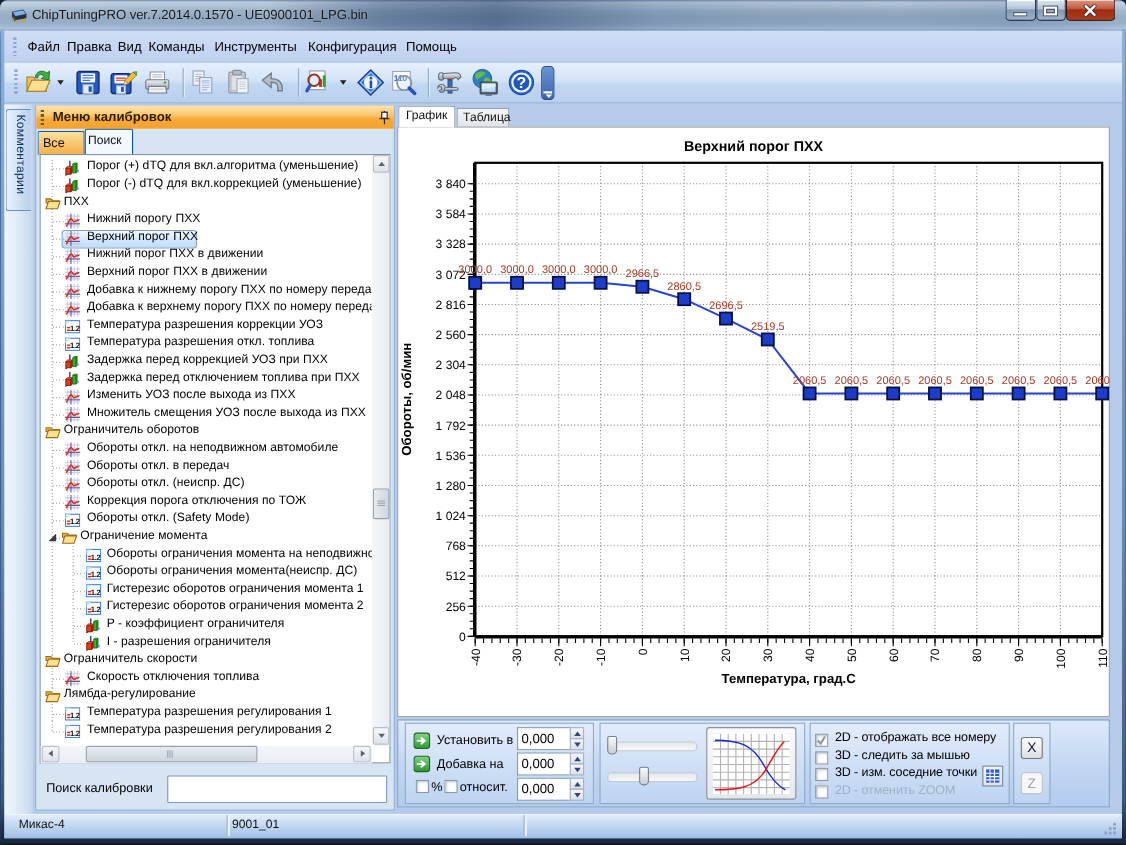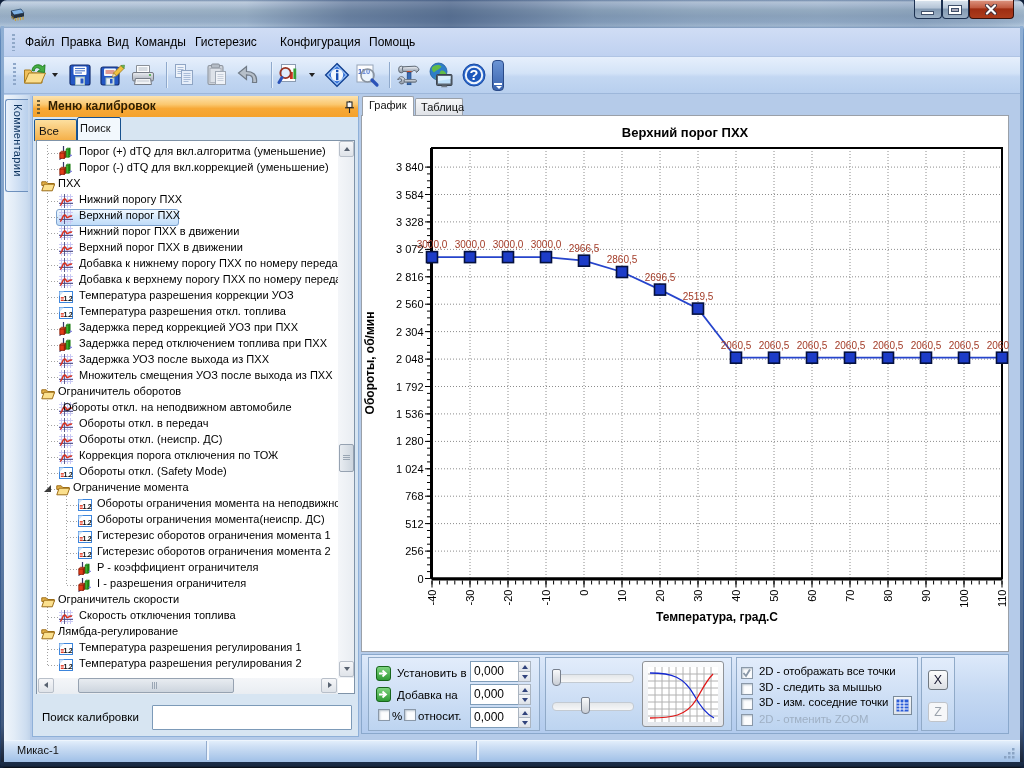--- a/index.html
+++ b/index.html
@@ -29,41 +29,42 @@
         <line x1="7.5" y1="13" x2="7.5" y2="16"></line>
         <line x1="10" y1="12.6" x2="10" y2="15.6"></line>
         <line x1="12.5" y1="12.2" x2="12.5" y2="15.2"></line>
         <line x1="15" y1="11.8" x2="15" y2="14.8"></line>
       </g>
       <g stroke="#8a6a20" stroke-width="1">
         <line x1="4" y1="10.8" x2="4" y2="13.4"></line>
         <line x1="5.2" y1="12" x2="5.2" y2="14.6"></line>
       </g>
     </svg>
+  <div style="position:absolute;left:29px;top:6px;font-size:12px;letter-spacing:-0.1px;color:#15181d;text-shadow:0 0 2px rgba(255,255,255,0.35)">ChipTuningPRO ver.7.2014.0.1570 - UE0900101_LPG.bin</div>
 
   <div style="position:absolute;left:914px;top:0;width:28px;height:19px;border-radius:0 0 4px 4px;border:1px solid #1c3050;border-top:none;background:linear-gradient(180deg,#dce6f0 0%,#b4c4d6 45%,#8299b2 50%,#9db1c6 100%);box-shadow:inset 0 1px 0 rgba(255,255,255,0.8)"></div>
   <div style="position:absolute;left:921px;top:11px;width:13px;height:4px;background:#ffffff;border:1px solid #40506a"></div>
   <div style="position:absolute;left:942px;top:0;width:27px;height:19px;border-radius:0 0 4px 4px;border:1px solid #1c3050;border-top:none;background:linear-gradient(180deg,#dce6f0 0%,#b4c4d6 45%,#8299b2 50%,#9db1c6 100%);box-shadow:inset 0 1px 0 rgba(255,255,255,0.8)"></div>
   <div style="position:absolute;left:948px;top:4.5px;width:14px;height:10px;background:#ffffff;border:1px solid #40506a"></div>
   <div style="position:absolute;left:951px;top:7.5px;width:8px;height:4px;background:#aab;border:1px solid #40506a"></div>
   <div style="position:absolute;left:969px;top:0;width:45px;height:19px;border-radius:0 0 4px 4px;border:1px solid #38100a;border-top:none;background:linear-gradient(180deg,#dd9682 0%,#c25c42 42%,#9e2d12 50%,#ac3c1c 100%);box-shadow:inset 0 1px 0 rgba(255,255,255,0.55)"></div>
   <svg width="12" height="11" style="position:absolute;left:985px;top:4px">
       <path d="M2,1.5 L10,9.5 M10,1.5 L2,9.5" stroke="#44303a" stroke-width="4" stroke-linecap="round"></path>
       <path d="M2,1.5 L10,9.5 M10,1.5 L2,9.5" stroke="#ffffff" stroke-width="2.2" stroke-linecap="round"></path>
     </svg>
 
   <div style="position:absolute;left:4px;top:28px;width:1016px;height:734px;background:#b5cbe9"></div>
 
   <div style="position:absolute;left:4px;top:28px;width:1016px;height:29px;background:linear-gradient(180deg,#d0ddf5,#bfd1f0);border-bottom:1px solid #b0c4e4"></div>
   <div style="position:absolute;left:12px;top:34px;width:3px;height:17px;background-image:repeating-linear-gradient(180deg,#90a8c8 0,#90a8c8 2px,transparent 2px,transparent 4px)"></div>
   <div class="mitem" style="left:25px">Файл</div>
   <div class="mitem" style="left:61px">Правка</div>
   <div class="mitem" style="left:107px">Вид</div>
   <div class="mitem" style="left:135px">Команды</div>
-  <div class="mitem" style="left:195px">Гистерезис</div>
+  <div class="mitem" style="left:195px">Инструменты</div>
   <div class="mitem" style="left:280px">Конфигурация</div>
   <div class="mitem" style="left:369px">Помощь</div>
 
   <div style="position:absolute;left:4px;top:57px;width:1016px;height:37px;background:linear-gradient(180deg,#e6effc 0%,#d3e3f7 45%,#c3d7f2 55%,#b8cfee 100%);border-bottom:1px solid #9db7da"></div>
   <div style="position:absolute;left:13px;top:63px;width:3px;height:24px;background-image:repeating-linear-gradient(180deg,#8fa8ca 0,#8fa8ca 2px,transparent 2px,transparent 4px)"></div>
   <div style="position:absolute;left:22px;top:62px;width:26px;height:26px"><svg width="26" height="26" viewBox="0 0 26 26">
         <path d="M2.5,8 v13 h17.5 v-10 h-9.5 l-2,-3 z" fill="#f0c05c" stroke="#a87c20" stroke-width="1"></path>
         <polygon points="2.5,21 6.8,11 23.5,11 19.2,21" fill="#fbde8e" stroke="#a87c20" stroke-width="1"></polygon>
         <path d="M10,8.5 C10.5,3 16.5,1 20.5,4.5 L23,2.8 L22.5,10.5 L15.5,9.5 L18.3,7.5 C15.5,4.5 12.5,5.5 12.3,9 Z" fill="#44ac44" stroke="#1c7a1c" stroke-width="0.9"></path>
       </svg></div>
@@ -401,21 +402,21 @@
           <line x1="0" y1="8.5" x2="14" y2="8.5"></line>
           <line x1="0" y1="11.5" x2="14" y2="11.5"></line>
           <line x1="2.5" y1="0" x2="2.5" y2="14"></line>
           <line x1="8.5" y1="0" x2="8.5" y2="14"></line>
           <line x1="11.5" y1="0" x2="11.5" y2="14"></line>
         </g>
         <line x1="5.5" y1="0" x2="5.5" y2="14" stroke="#44447a" stroke-width="1" opacity="0.85"></line>
         <line x1="0" y1="9.5" x2="14" y2="9.5" stroke="#44447a" stroke-width="1" opacity="0.85"></line>
         <path d="M1,11.5 C3,11.5 3.6,4.4 5.8,5 C7.4,5.5 7,8.4 9,7.4 C10.5,6.6 11,5.7 13,6.2" fill="none" stroke="#d93020" stroke-width="1.5"></path>
       </svg></div>
-<div class="trow" style="position:absolute;left:79px;top:353px">Задержка УОЗ после выхода из ПХХ</div>
+<div class="trow" style="position:absolute;left:79px;top:353px">Изменить УОЗ после выхода из ПХХ</div>
 <div style="position:absolute;left:48px;top:377px;width:10px;height:1px;background-image:repeating-linear-gradient(90deg,#a2a2a2 0,#a2a2a2 1px,transparent 1px,transparent 3px)"></div>
 <div style="position:absolute;left:59px;top:370px;width:17px;height:14px"><svg width="14" height="14" viewBox="0 0 14 14">
         <g stroke="#c9c9f4" stroke-width="1">
           <line x1="0" y1="2.5" x2="14" y2="2.5"></line>
           <line x1="0" y1="5.5" x2="14" y2="5.5"></line>
           <line x1="0" y1="8.5" x2="14" y2="8.5"></line>
           <line x1="0" y1="11.5" x2="14" y2="11.5"></line>
           <line x1="2.5" y1="0" x2="2.5" y2="14"></line>
           <line x1="8.5" y1="0" x2="8.5" y2="14"></line>
           <line x1="11.5" y1="0" x2="11.5" y2="14"></line>
@@ -438,21 +439,21 @@
           <line x1="0" y1="8.5" x2="14" y2="8.5"></line>
           <line x1="0" y1="11.5" x2="14" y2="11.5"></line>
           <line x1="2.5" y1="0" x2="2.5" y2="14"></line>
           <line x1="8.5" y1="0" x2="8.5" y2="14"></line>
           <line x1="11.5" y1="0" x2="11.5" y2="14"></line>
         </g>
         <line x1="5.5" y1="0" x2="5.5" y2="14" stroke="#44447a" stroke-width="1" opacity="0.85"></line>
         <line x1="0" y1="9.5" x2="14" y2="9.5" stroke="#44447a" stroke-width="1" opacity="0.85"></line>
         <path d="M1,11.5 C3,11.5 3.6,4.4 5.8,5 C7.4,5.5 7,8.4 9,7.4 C10.5,6.6 11,5.7 13,6.2" fill="none" stroke="#d93020" stroke-width="1.5"></path>
       </svg></div>
-<div class="trow" style="position:absolute;left:63px;top:401px">Обороты откл. на неподвижном автомобиле</div>
+<div class="trow" style="position:absolute;left:79px;top:401px">Обороты откл. на неподвижном автомобиле</div>
 <div style="position:absolute;left:48px;top:425px;width:10px;height:1px;background-image:repeating-linear-gradient(90deg,#a2a2a2 0,#a2a2a2 1px,transparent 1px,transparent 3px)"></div>
 <div style="position:absolute;left:59px;top:418px;width:17px;height:14px"><svg width="14" height="14" viewBox="0 0 14 14">
         <g stroke="#c9c9f4" stroke-width="1">
           <line x1="0" y1="2.5" x2="14" y2="2.5"></line>
           <line x1="0" y1="5.5" x2="14" y2="5.5"></line>
           <line x1="0" y1="8.5" x2="14" y2="8.5"></line>
           <line x1="0" y1="11.5" x2="14" y2="11.5"></line>
           <line x1="2.5" y1="0" x2="2.5" y2="14"></line>
           <line x1="8.5" y1="0" x2="8.5" y2="14"></line>
           <line x1="11.5" y1="0" x2="11.5" y2="14"></line>
@@ -991,21 +992,21 @@
         <line x1="0" y1="49" x2="70" y2="49"></line>
       </g>
       <path d="M2,6 C24,6 36,10 46,28 C52,39 58,47 66,51" fill="none" stroke="#1428d0" stroke-width="1.3"></path>
       <path d="M2,51 C24,51 38,49 48,33 C54,23 58,14 65,7" fill="none" stroke="#e01818" stroke-width="1.3"></path>
     </svg>
 
   <div style="position:absolute;left:741px;top:666.5px;width:12px;height:12px;background:#fcfdfe;border:1px solid #8a98a8;box-shadow:inset 1px 1px 2px rgba(120,140,160,0.5)"></div>
   <svg width="12" height="12" style="position:absolute;left:741px;top:666.5px">
       <path d="M2.5,6 l2.5,3 4,-6.5" stroke="#8a98a8" stroke-width="1.9" fill="none"></path>
     </svg>
-  <div style="position:absolute;left:759px;top:665.0px;font-size:11.4px;color:#000;letter-spacing:-0.1px">2D - отображать все точки</div>
+  <div style="position:absolute;left:759px;top:665.0px;font-size:11.4px;color:#000;letter-spacing:-0.1px">2D - отображать все номеру</div>
   <div style="position:absolute;left:741px;top:682.5px;width:12px;height:12px;background:#fcfdfe;border:1px solid #8a98a8;box-shadow:inset 1px 1px 2px rgba(120,140,160,0.5)"></div>
   <div style="position:absolute;left:759px;top:681.0px;font-size:11.4px;color:#000;letter-spacing:-0.1px">3D - следить за мышью</div>
   <div style="position:absolute;left:741px;top:697.5px;width:12px;height:12px;background:#fcfdfe;border:1px solid #8a98a8;box-shadow:inset 1px 1px 2px rgba(120,140,160,0.5)"></div>
   <div style="position:absolute;left:759px;top:696.0px;font-size:11.4px;color:#000;letter-spacing:-0.1px">3D - изм. соседние точки</div>
   <div style="position:absolute;left:741px;top:714px;width:12px;height:12px;background:#fcfdfe;border:1px solid #8a98a8;box-shadow:inset 1px 1px 2px rgba(120,140,160,0.5)"></div>
   <div style="position:absolute;left:759px;top:712.5px;font-size:11.4px;color:#9fb0c4;letter-spacing:-0.1px">2D - отменить ZOOM</div>
   <div style="position:absolute;left:893px;top:696px;width:19px;height:19px;background:linear-gradient(180deg,#f2f5f8,#dfe4ea);border:1px solid #7a8a9a"></div>
   <svg width="13" height="13" style="position:absolute;left:896px;top:699px">
       <rect x="0.5" y="0.5" width="12" height="12" fill="#2a5bd7"></rect>
       <g stroke="#ffffff" stroke-width="1">
@@ -1014,22 +1015,23 @@
         <line x1="0.5" y1="10" x2="12.5" y2="10"></line>
         <line x1="4" y1="0.5" x2="4" y2="12.5"></line>
         <line x1="8" y1="0.5" x2="8" y2="12.5"></line>
       </g>
     </svg>
 
   <div style="position:absolute;left:928px;top:670px;width:20px;height:20px;background:linear-gradient(180deg,#fdfdfd,#dcdfe4);border:1px solid #707880;border-radius:3px;font-size:12.5px;color:#15152e;text-align:center;padding-top:2px">X</div>
   <div style="position:absolute;left:928px;top:702px;width:20px;height:20px;background:#f6f7f9;border:1px solid #c0c4ca;border-radius:3px;font-size:12.5px;color:#9aa2ac;text-align:center;padding-top:2px">Z</div>
 
   <div style="position:absolute;left:4px;top:740px;width:1016px;height:22px;background:linear-gradient(180deg,#e2eefb 0%,#cfe0f5 25%,#b9d1ee 60%,#a6c4e9 90%,#9fbde4 100%);border-top:1px solid #eef5fd"></div>
-  <div class="cell" style="left:6px;width:195px">Микас-1</div>
+  <div class="cell" style="left:6px;width:195px">Микас-4</div>
   <div class="cellsep" style="left:207px"></div>
+  <div class="cell" style="left:200px;width:270px">9001_01</div>
   <div class="cellsep" style="left:477px"></div>
   <svg width="14" height="14" style="position:absolute;left:1002px;top:746px">
       <g fill="#8aa4c4">
         <rect x="10" y="2" width="2.5" height="2.5"></rect>
         <rect x="6" y="6" width="2.5" height="2.5"></rect>
         <rect x="10" y="6" width="2.5" height="2.5"></rect>
         <rect x="2" y="10" width="2.5" height="2.5"></rect>
         <rect x="6" y="10" width="2.5" height="2.5"></rect>
         <rect x="10" y="10" width="2.5" height="2.5"></rect>
       </g>

